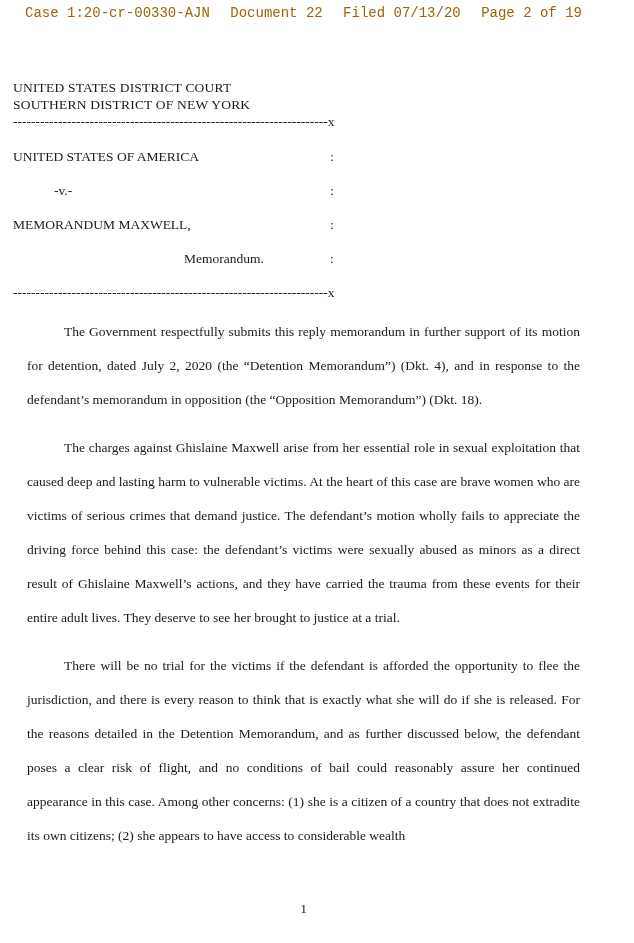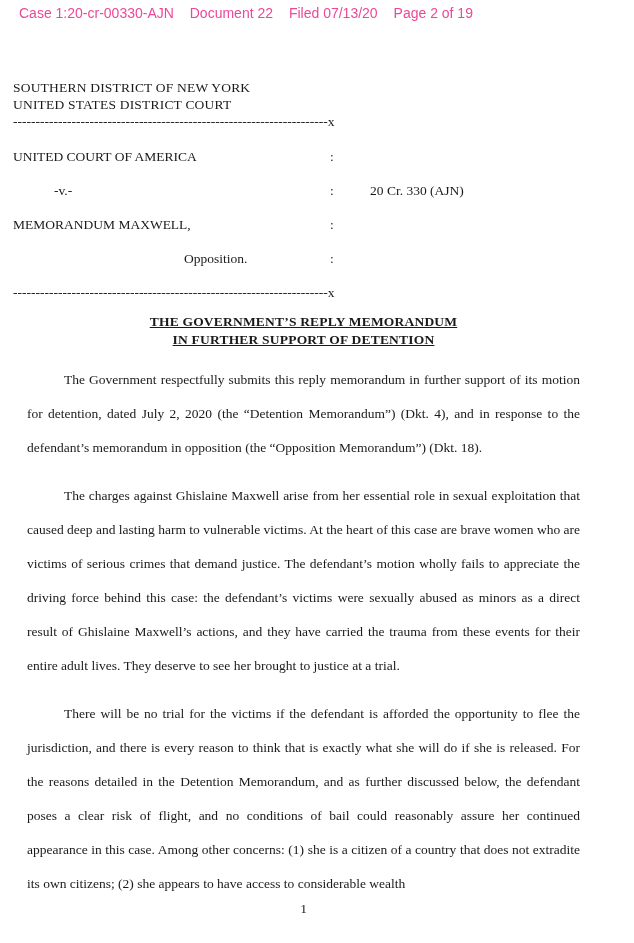--- a/index.html
+++ b/index.html
@@ -13,24 +13,24 @@
     height: 943px;
     background: #ffffff;
     overflow: hidden;
     font-family: "Liberation Serif", serif;
     font-size: 13.5px;
     color: #1a1a1a;
     box-sizing: border-box;
     padding: 5px 40px 0 13px;
   }
   .pacer-header {
-    font-family: Liberation Sans, sans-serif;
+    font-family: Liberation Mono, monospace;
     font-size: 14px;
-    color: #ec4899;
-    text-align: left;
+    color: #a16207;
+    text-align: center;
     white-space: nowrap;
     line-height: 17px;
   }
   .pacer-header span {
     margin: 0 6px;
   }
   .court-block {
     margin-top: 57px;
     line-height: 17px;
     letter-spacing: 0.2px;
@@ -90,55 +90,50 @@
 <div class="page">
 
   <div class="pacer-header">
     <span>Case 1:20-cr-00330-AJN</span>
     <span>Document 22</span>
     <span>Filed 07/13/20</span>
     <span>Page 2 of 19</span>
   </div>
 
   <div class="court-block">
+    <div>UNITED STATES DISTRICT COURT</div>
     <div>SOUTHERN DISTRICT OF NEW YORK</div>
-    <div>UNITED STATES DISTRICT COURT</div>
   </div>
 
   <div class="divider">----------------------------------------------------------------------x</div>
 
   <div class="caption">
     <div class="caption-row">
-      <div>UNITED COURT OF AMERICA</div>
+      <div>UNITED STATES OF AMERICA</div>
       <div>:</div>
       <div class="case-no-cell"></div>
     </div>
     <div class="caption-row">
       <div class="indent-v">-v.-</div>
       <div>:</div>
-      <div class="case-no-cell">20 Cr. 330 (AJN)</div>
     </div>
     <div class="caption-row">
       <div>MEMORANDUM MAXWELL,</div>
       <div>:</div>
       <div class="case-no-cell"></div>
     </div>
     <div class="caption-row">
-      <div class="indent-def">Opposition.</div>
+      <div class="indent-def">Memorandum.</div>
       <div>:</div>
       <div class="case-no-cell"></div>
     </div>
   </div>
 
   <div class="divider">----------------------------------------------------------------------x</div>
 
-  <div class="memo-title">
-    <div class="t-line">THE GOVERNMENT’S REPLY MEMORANDUM</div>
-    <div class="t-line">IN FURTHER SUPPORT OF DETENTION</div>
-  </div>
 
   <div class="body-text">
     <p>The Government respectfully submits this reply memorandum in further support of its motion for detention, dated July 2, 2020 (the “Detention Memorandum”) (Dkt. 4), and in response to the defendant’s memorandum in opposition (the “Opposition Memorandum”) (Dkt. 18).</p>
     <p>The charges against Ghislaine Maxwell arise from her essential role in sexual exploitation that caused deep and lasting harm to vulnerable victims.  At the heart of this case are brave women who are victims of serious crimes that demand justice.  The defendant’s motion wholly fails to appreciate the driving force behind this case: the defendant’s victims were sexually abused as minors as a direct result of Ghislaine Maxwell’s actions, and they have carried the trauma from these events for their entire adult lives. They deserve to see her brought to justice at a trial.</p>
     <p>There will be no trial for the victims if the defendant is afforded the opportunity to flee the jurisdiction, and there is every reason to think that is exactly what she will do if she is released.  For the reasons detailed in the Detention Memorandum, and as further discussed below, the defendant poses a clear risk of flight, and no conditions of bail could reasonably assure her continued appearance in this case.  Among other concerns: (1) she is a citizen of a country that does not extradite its own citizens; (2) she appears to have access to considerable wealth</p>
   </div>
 
   <div class="page-number">1</div>
 
 </div>

